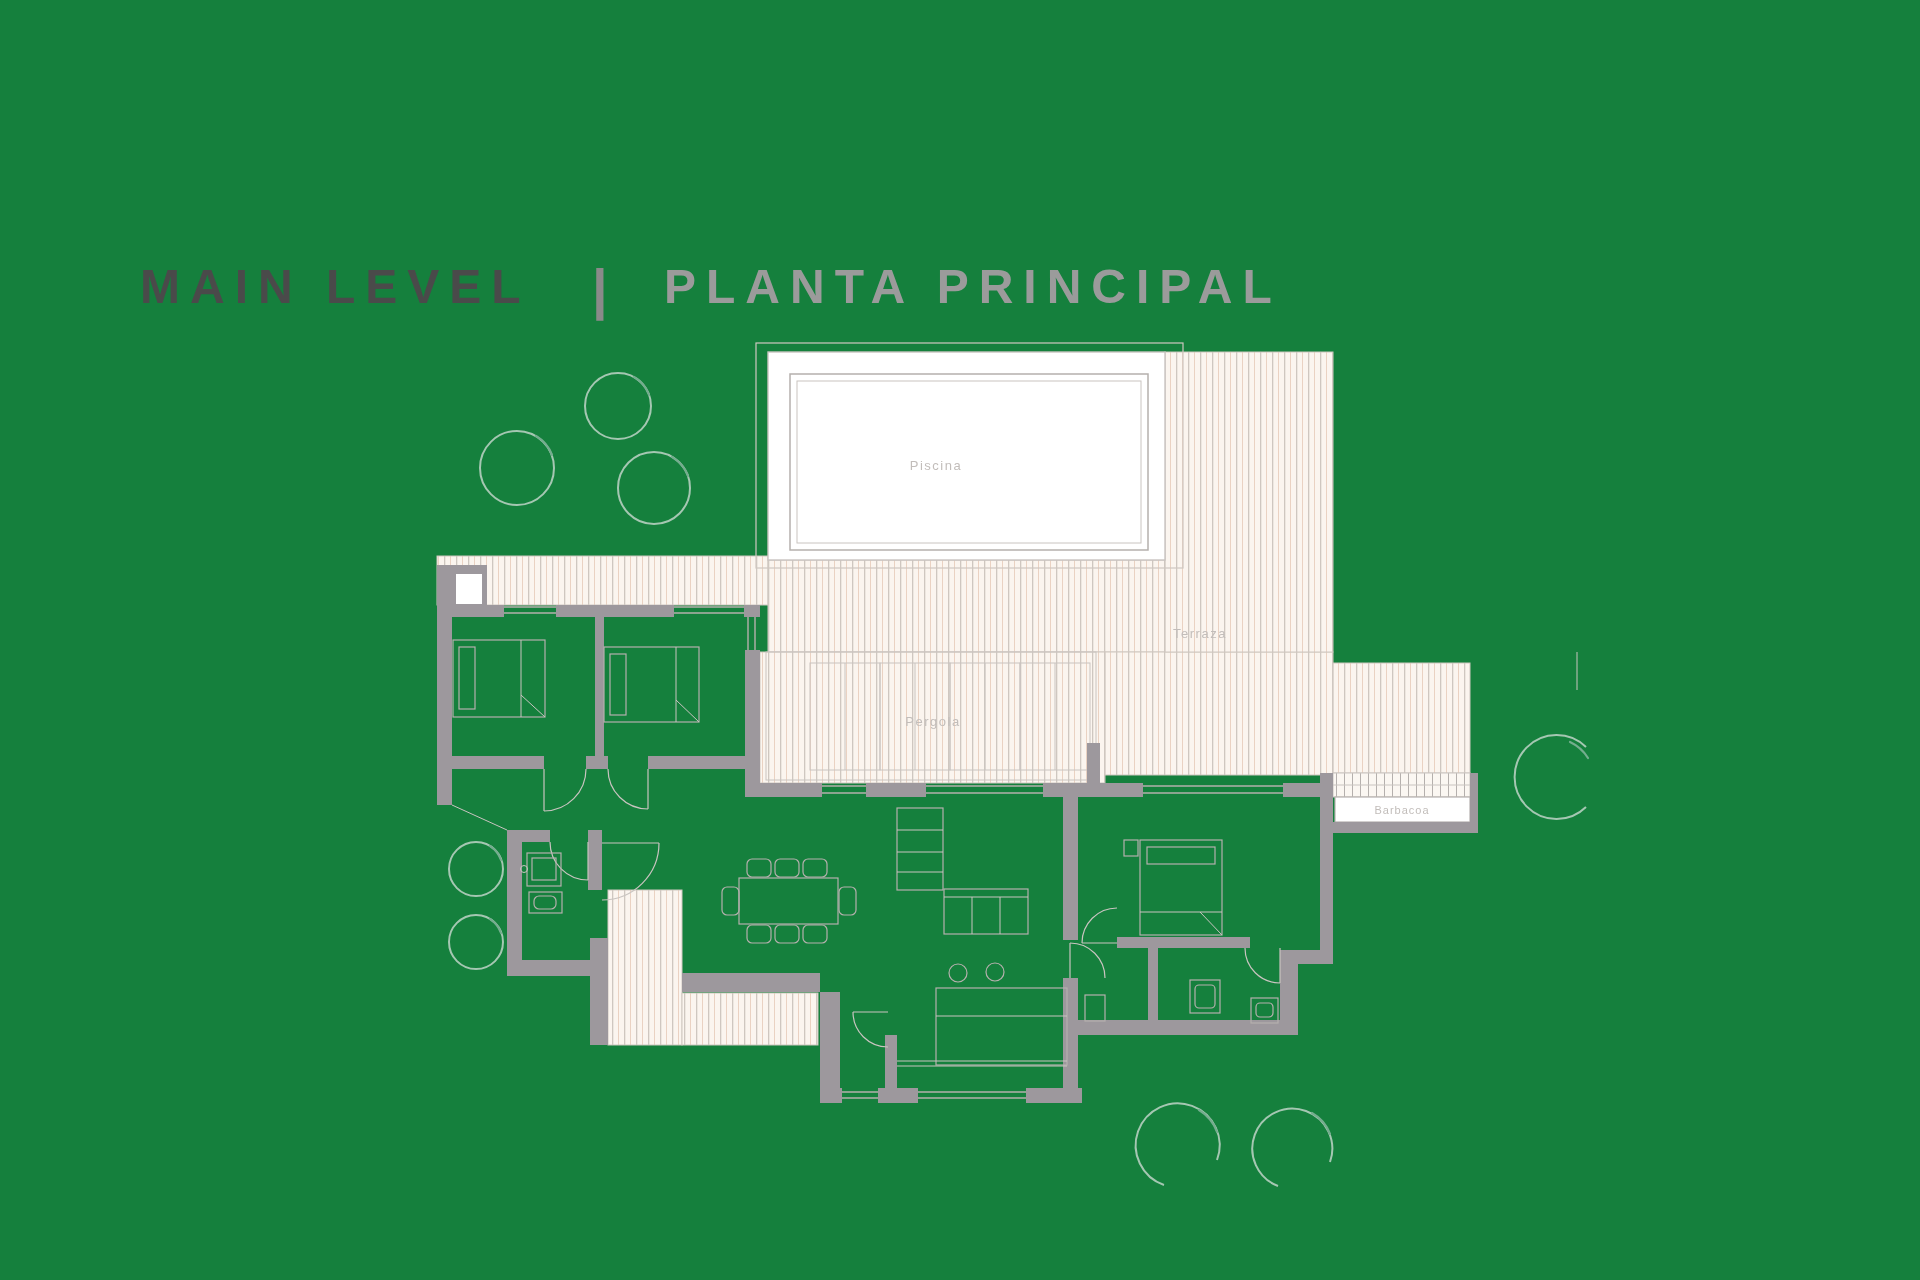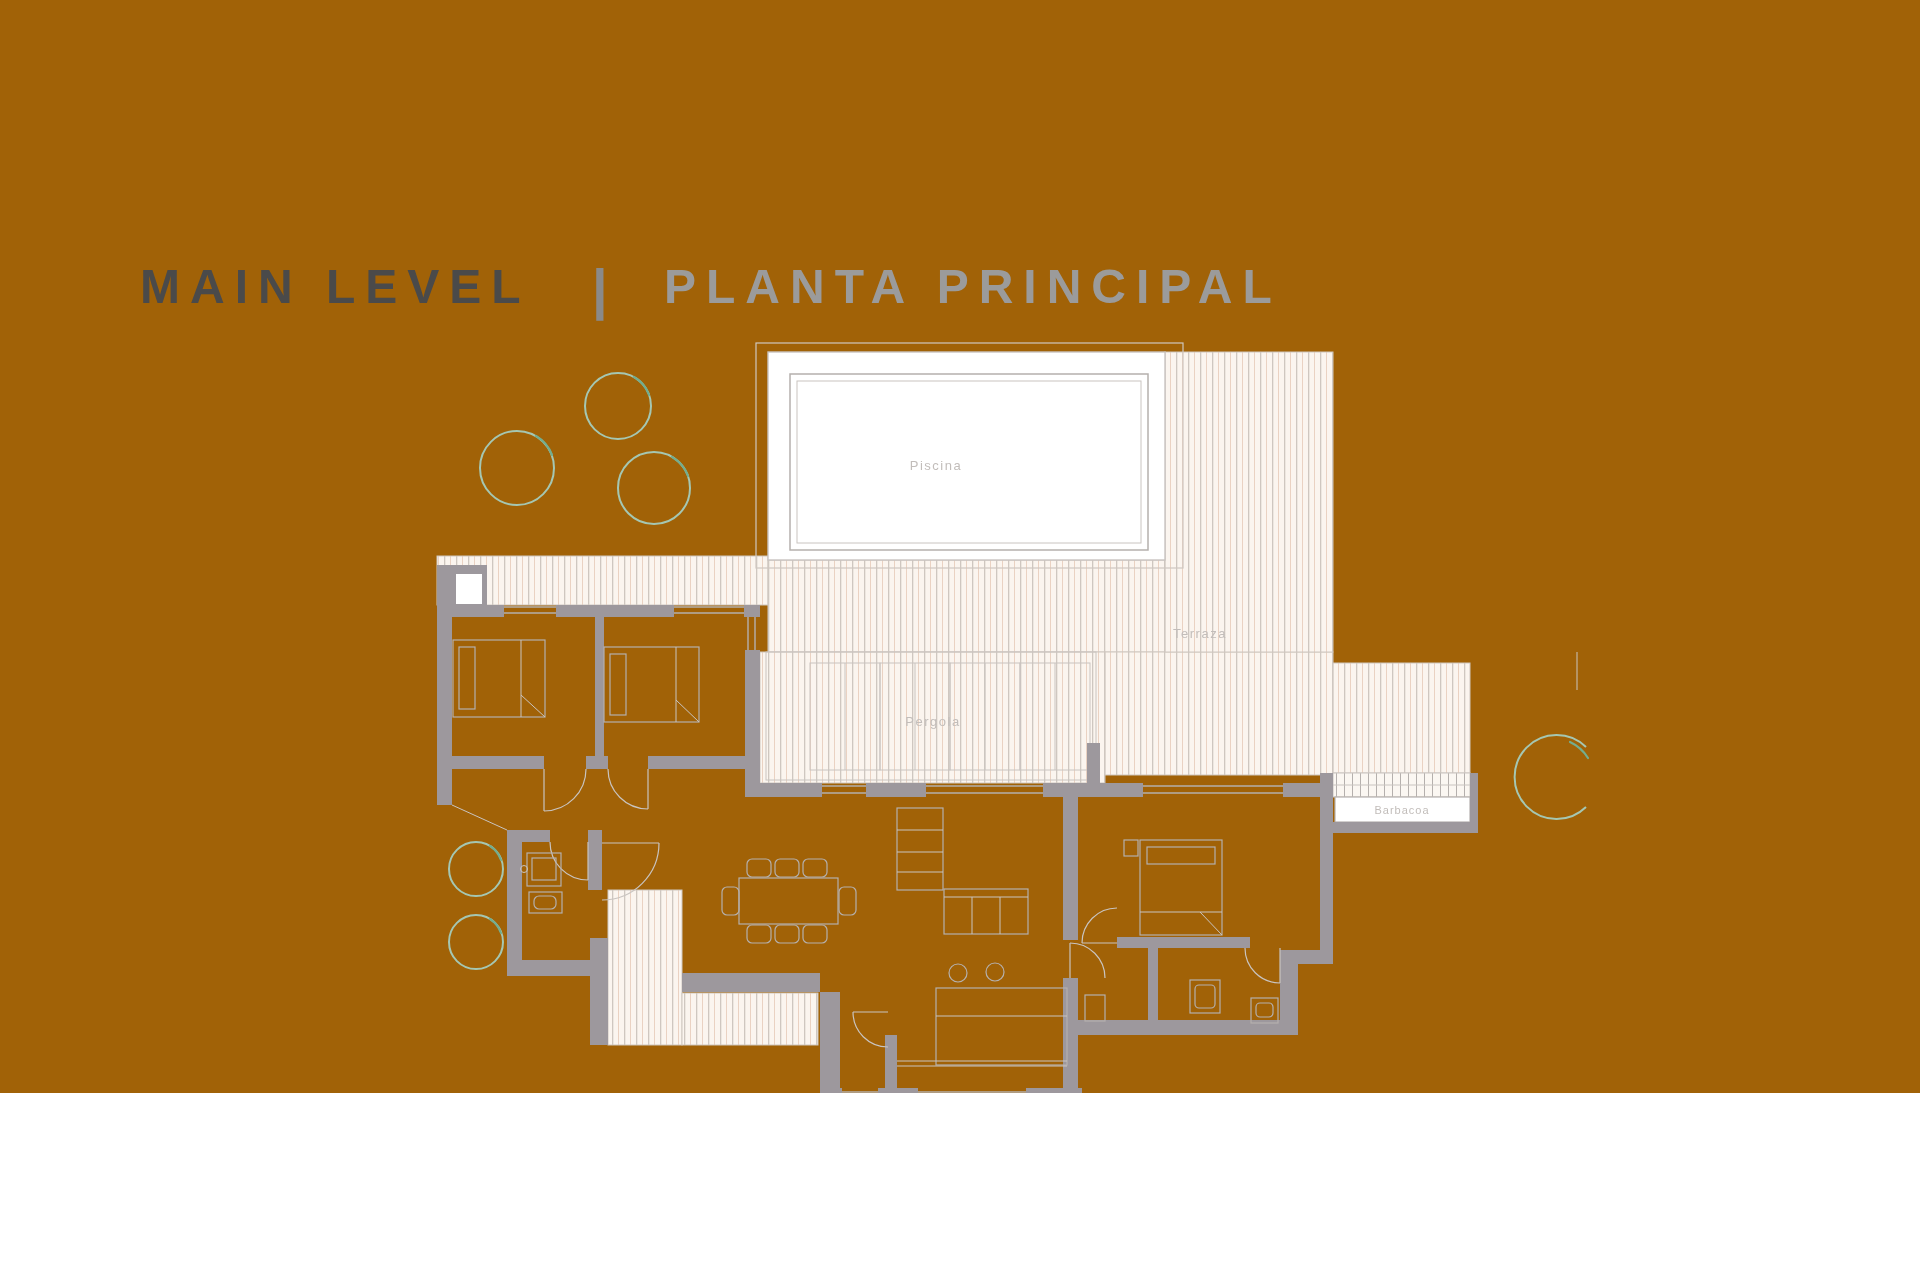--- a/index.html
+++ b/index.html
@@ -1,16 +1,16 @@
 <!DOCTYPE html>
 <html style="--title_main: #4a4a4a; --title_divider: #8a8a8a; --title_secondary: #9b9b9b; --wall: #9d989d; --line: #b5b0ad; --line_light: #c9c4c0; --deck_bg: #fbf5ef; --deck_line: #cfc7c0; --deck_accent: #e6cab7; --label_text: #c2bdba; --tree: #a5c7b2; --tree_accent: #74ad8e;"><head>
 <meta charset="utf-8">
 <style>
   html,body{margin:0;padding:0;background:#ffffff;}
-  .page{position:relative;width:1920px;height:1093px;background:#a16207;overflow:hidden;
+  .page{position:relative;width:1920px;height:1280px;background:#15803d;overflow:hidden;
         font-family:"Liberation Sans",sans-serif;}
   svg text{font-family:"Liberation Sans",sans-serif;}
   .title-main{fill:var(--title_main);font-size:48px;font-weight:bold;letter-spacing:10px;}
   .title-sec{fill:var(--title_secondary);font-size:48px;font-weight:bold;letter-spacing:10px;}
   .title-div{fill:var(--title_divider);font-size:56px;font-weight:bold;}
   .room-label{fill:var(--label_text);font-size:13px;letter-spacing:1.5px;text-anchor:middle;}
   .room-label.small{font-size:11px;letter-spacing:1px;}
   .wall{fill:var(--wall);stroke:none;}
   .deck{fill:url(#deckp);stroke:var(--deck_line);stroke-width:1;}
   .thinner{stroke:var(--line_light);stroke-width:1;fill:none;}

